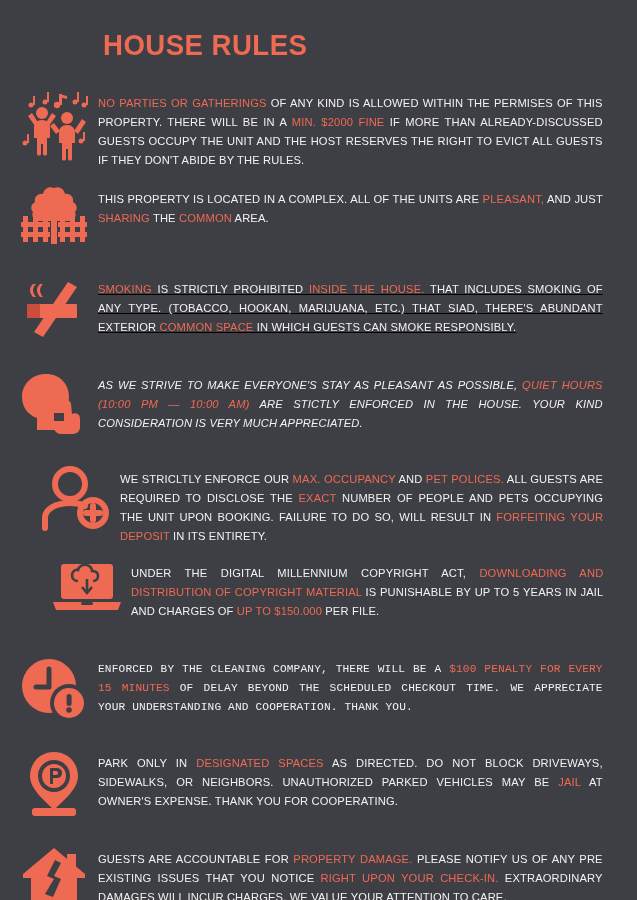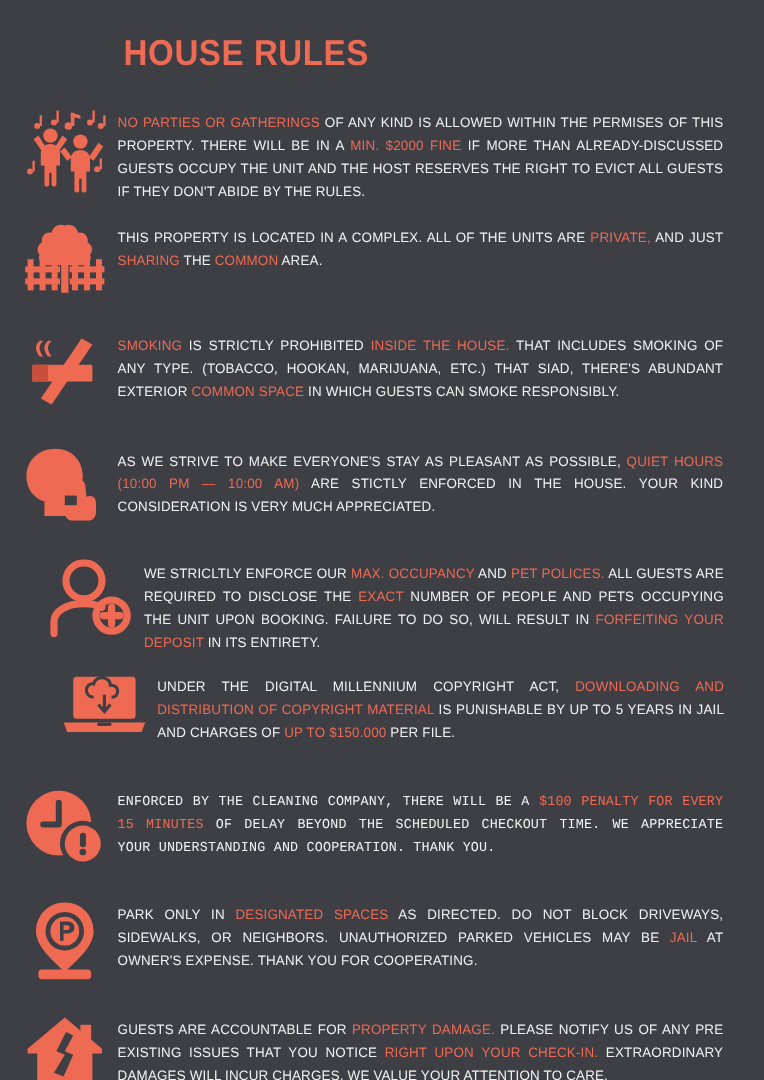--- a/index.html
+++ b/index.html
@@ -73,22 +73,22 @@
     font-weight: normal;
     transform: scaleX(0.98);
     transform-origin: left top;
     padding-top: 8px;
   }
   .rule-text .hl { color: #ef6a52; }
 
   
   .r0 { margin-top: 0px; }
   .r1 { margin-top: 12px; }
-  .r2 { margin-top: 10px; }
-  .r3 { margin-top: 16px; }
+  .r2 { margin-top: 10px; text-decoration: underline; }
+  .r3 { margin-top: 16px; font-style: italic; }
   .r4 { margin-top: 14px; padding-left: 32px; }
   .r5 { margin-top: 10px; margin-left: 33px; }
   .r6 { margin-top: 16px; font-family: Liberation Mono, monospace; }
   .r7 { margin-top: 14px; }
   .r8 { margin-top: 16px; }
 </style>
 </head>
 <body style="background: rgb(62, 62, 69);">
 
 <div class="poster" style="background: rgb(62, 62, 69);">
@@ -143,21 +143,21 @@
           <rect x="4" y="36" width="29" height="5"></rect>
           <rect x="4" y="46" width="29" height="5"></rect>
 
           <rect x="43" y="30" width="5" height="26"></rect>
           <rect x="53" y="30" width="5" height="26"></rect>
           <rect x="63" y="30" width="5" height="26"></rect>
           <rect x="41" y="36" width="29" height="5"></rect>
           <rect x="41" y="46" width="29" height="5"></rect>
         </svg>
       </div>
-      <div class="rule-text"><span>THIS PROPERTY IS LOCATED IN A COMPLEX. ALL OF THE UNITS ARE </span><span class="hl">PRIVATE,</span><span> AND JUST </span><span class="hl">SHARING</span><span> THE </span><span class="hl">COMMON</span><span> AREA.</span></div>
+      <div class="rule-text"><span>THIS PROPERTY IS LOCATED IN A COMPLEX. ALL OF THE UNITS ARE </span><span class="hl">PLEASANT,</span><span> AND JUST </span><span class="hl">SHARING</span><span> THE </span><span class="hl">COMMON</span><span> AREA.</span></div>
     </div>
 
     <div class="rule r2">
       <div class="rule-icon">
         <svg width="70" height="66" viewBox="0 0 70 66" fill="#ef6a52">
           <rect x="8" y="28" width="50" height="14" rx="1"></rect>
           <rect x="8" y="28" width="13" height="14" rx="1" fill="#c94f3c"></rect>
           <path d="M14 8 c-4 4 -4 8 0 13 l3 0 c-4 -5 -4 -9 0 -13 z"></path>
           <path d="M21 8 c-4 4 -4 8 0 13 l3 0 c-4 -5 -4 -9 0 -13 z"></path>
           <path d="M49 6 l9 5 l-34 50 l-9 -5 z"></path>

